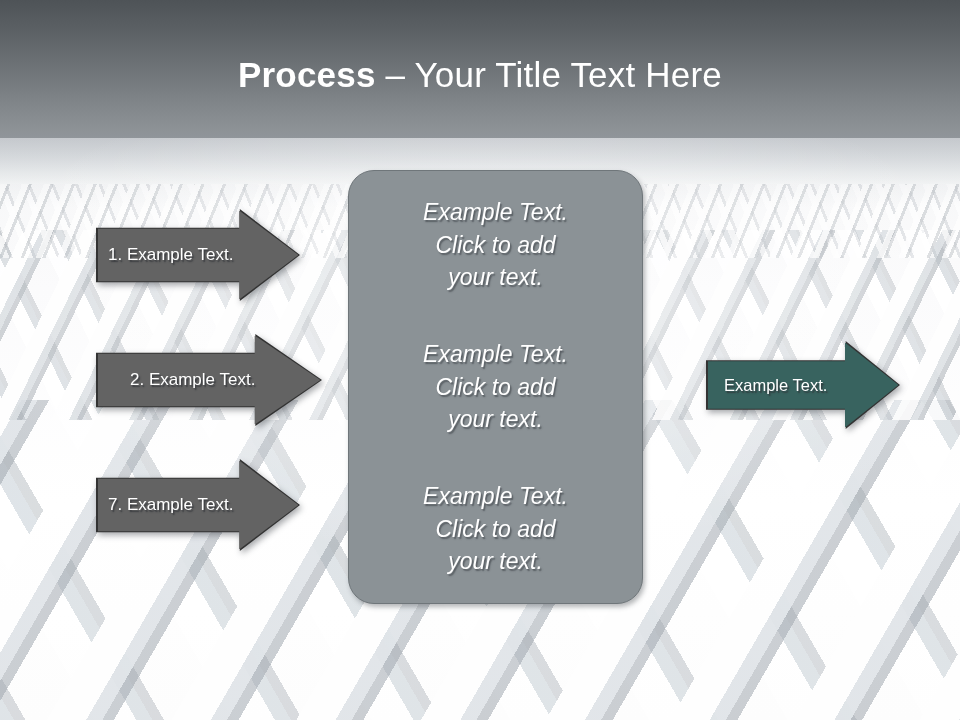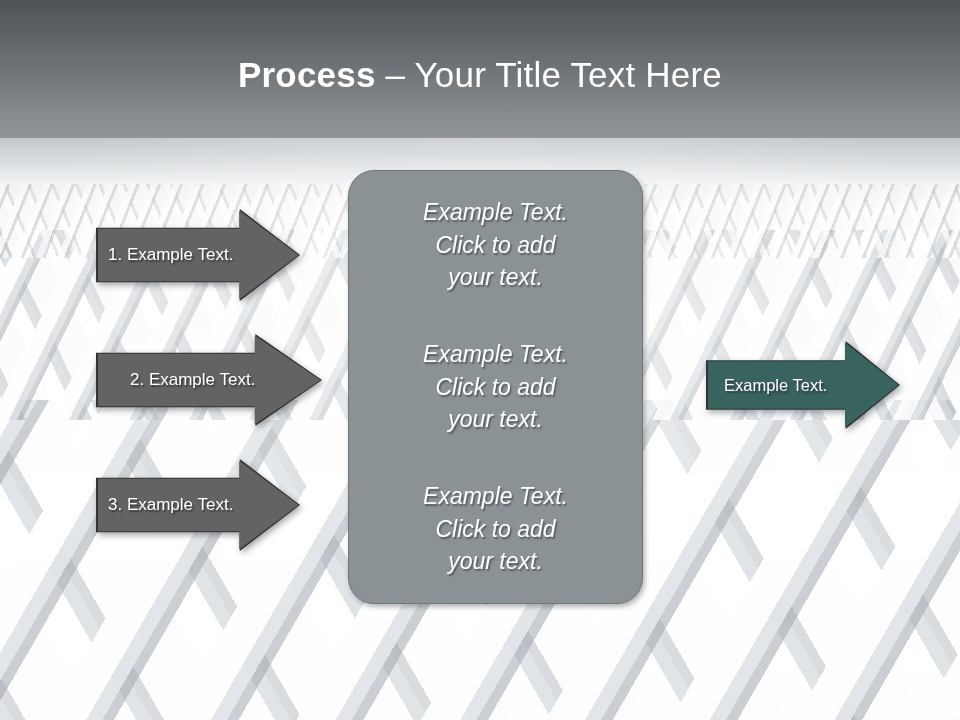--- a/index.html
+++ b/index.html
@@ -229,21 +229,21 @@
       <div class="arrow-shape arrow-fill"></div>
     </div>
     <span class="arrow-label">2. Example Text.</span>
   </div>
 
   <div class="arrow arrow-gray arrow-a3">
     <div class="arrow-shape arrow-outline"></div>
     <div class="arrow-inner">
       <div class="arrow-shape arrow-fill"></div>
     </div>
-    <span class="arrow-label">3. Example Text.</span>
+    <span class="arrow-label">7. Example Text.</span>
   </div>
 
   <div class="center-panel">
     <div class="panel-block">Example Text.
 Click  to add
 your text.</div>
     <div class="panel-block">Example Text.
 Click  to add
 your text.</div>
     <div class="panel-block">Example Text.

